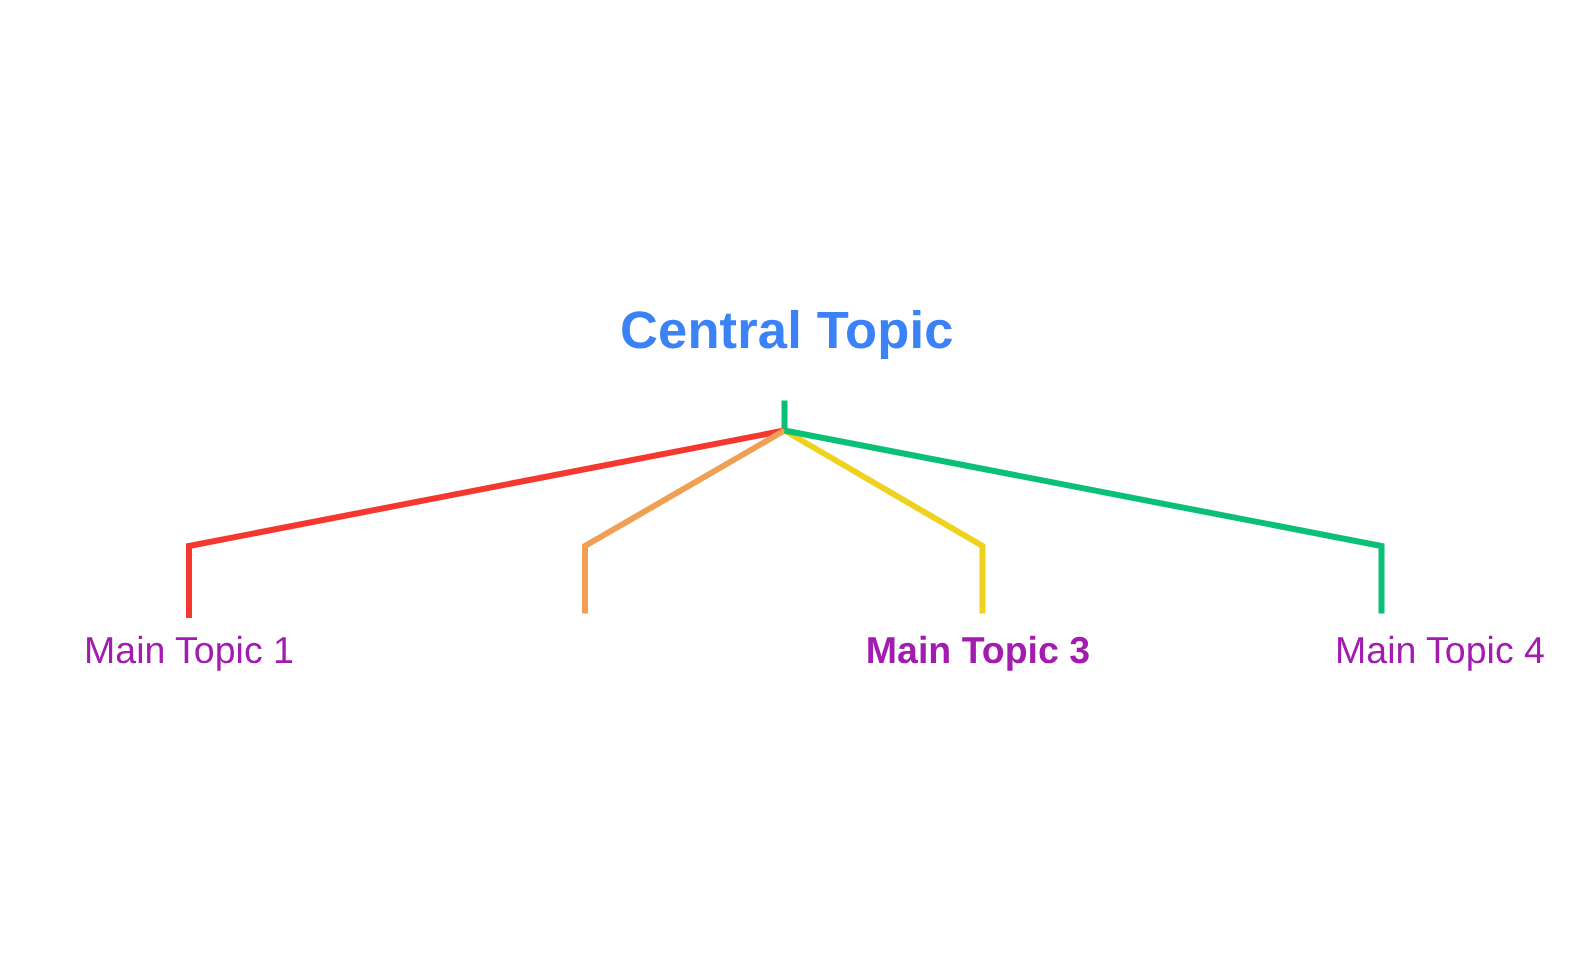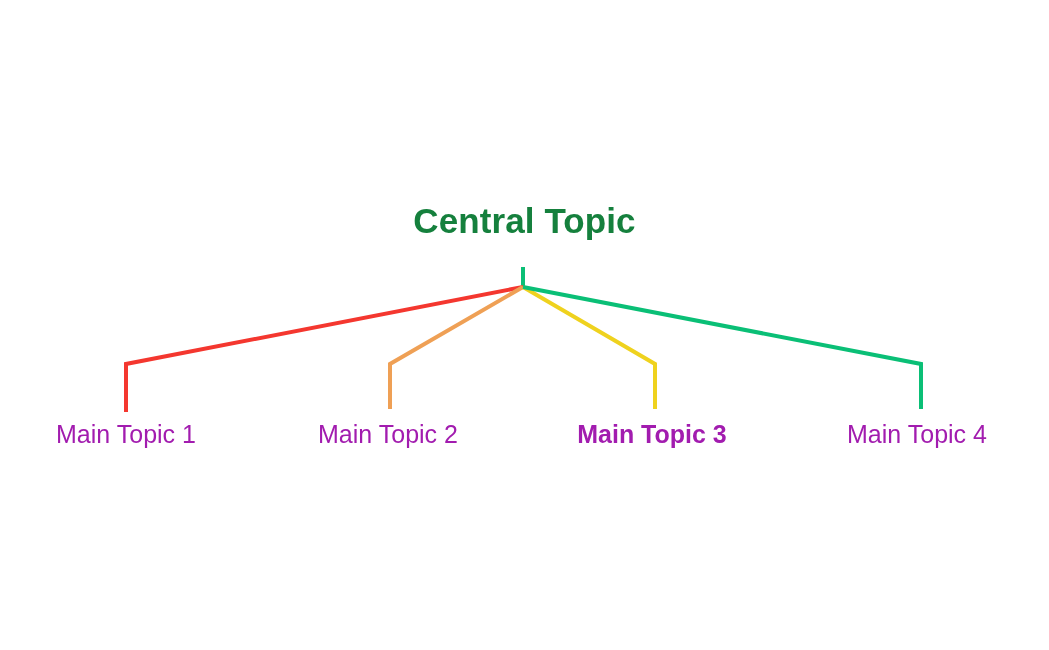--- a/index.html
+++ b/index.html
@@ -29,21 +29,21 @@
   .central-topic {
     position: absolute;
     left: 0;
     top: 203px;
     width: 1049px;
     text-align: center;
     font-family: "Liberation Sans", sans-serif;
     font-size: 35px;
     font-weight: bold;
     letter-spacing: 0.1px;
-    color: #15803d;
+    color: #3b82f6;
     white-space: nowrap;
     line-height: 1.05;
   }
   .node-label {
     position: absolute;
     top: 419px;
     font-family: "Liberation Sans", sans-serif;
     font-size: 25px;
     font-weight: 500;
     color: #a21caf;
@@ -65,19 +65,18 @@
         <polyline points="523,287 390,364 390,409" fill="none" stroke="#efa055" stroke-width="4" stroke-linecap="butt" stroke-linejoin="miter"></polyline>
         <polyline points="523,287 655,364 655,409" fill="none" stroke="#efd21e" stroke-width="4" stroke-linecap="butt" stroke-linejoin="miter"></polyline>
         <polyline points="523,287 921,364 921,409" fill="none" stroke="#0abf76" stroke-width="4" stroke-linecap="butt" stroke-linejoin="miter"></polyline>
       </g>
   </svg>
 
   <div class="central-topic">Central Topic</div>
 
   <div class="node-label" style="left:126px;">Main Topic 1</div>
 
-  <div class="node-label" style="left:388px;">Main Topic 2</div>
 
   <div class="node-label" style="left:652px;font-weight:bold;">Main Topic 3</div>
 
-  <div class="node-label" style="left:917px;">Main Topic 4</div>
+  <div class="node-label" style="left:960px;">Main Topic 4</div>
 
 </div>
 
 </body></html>

